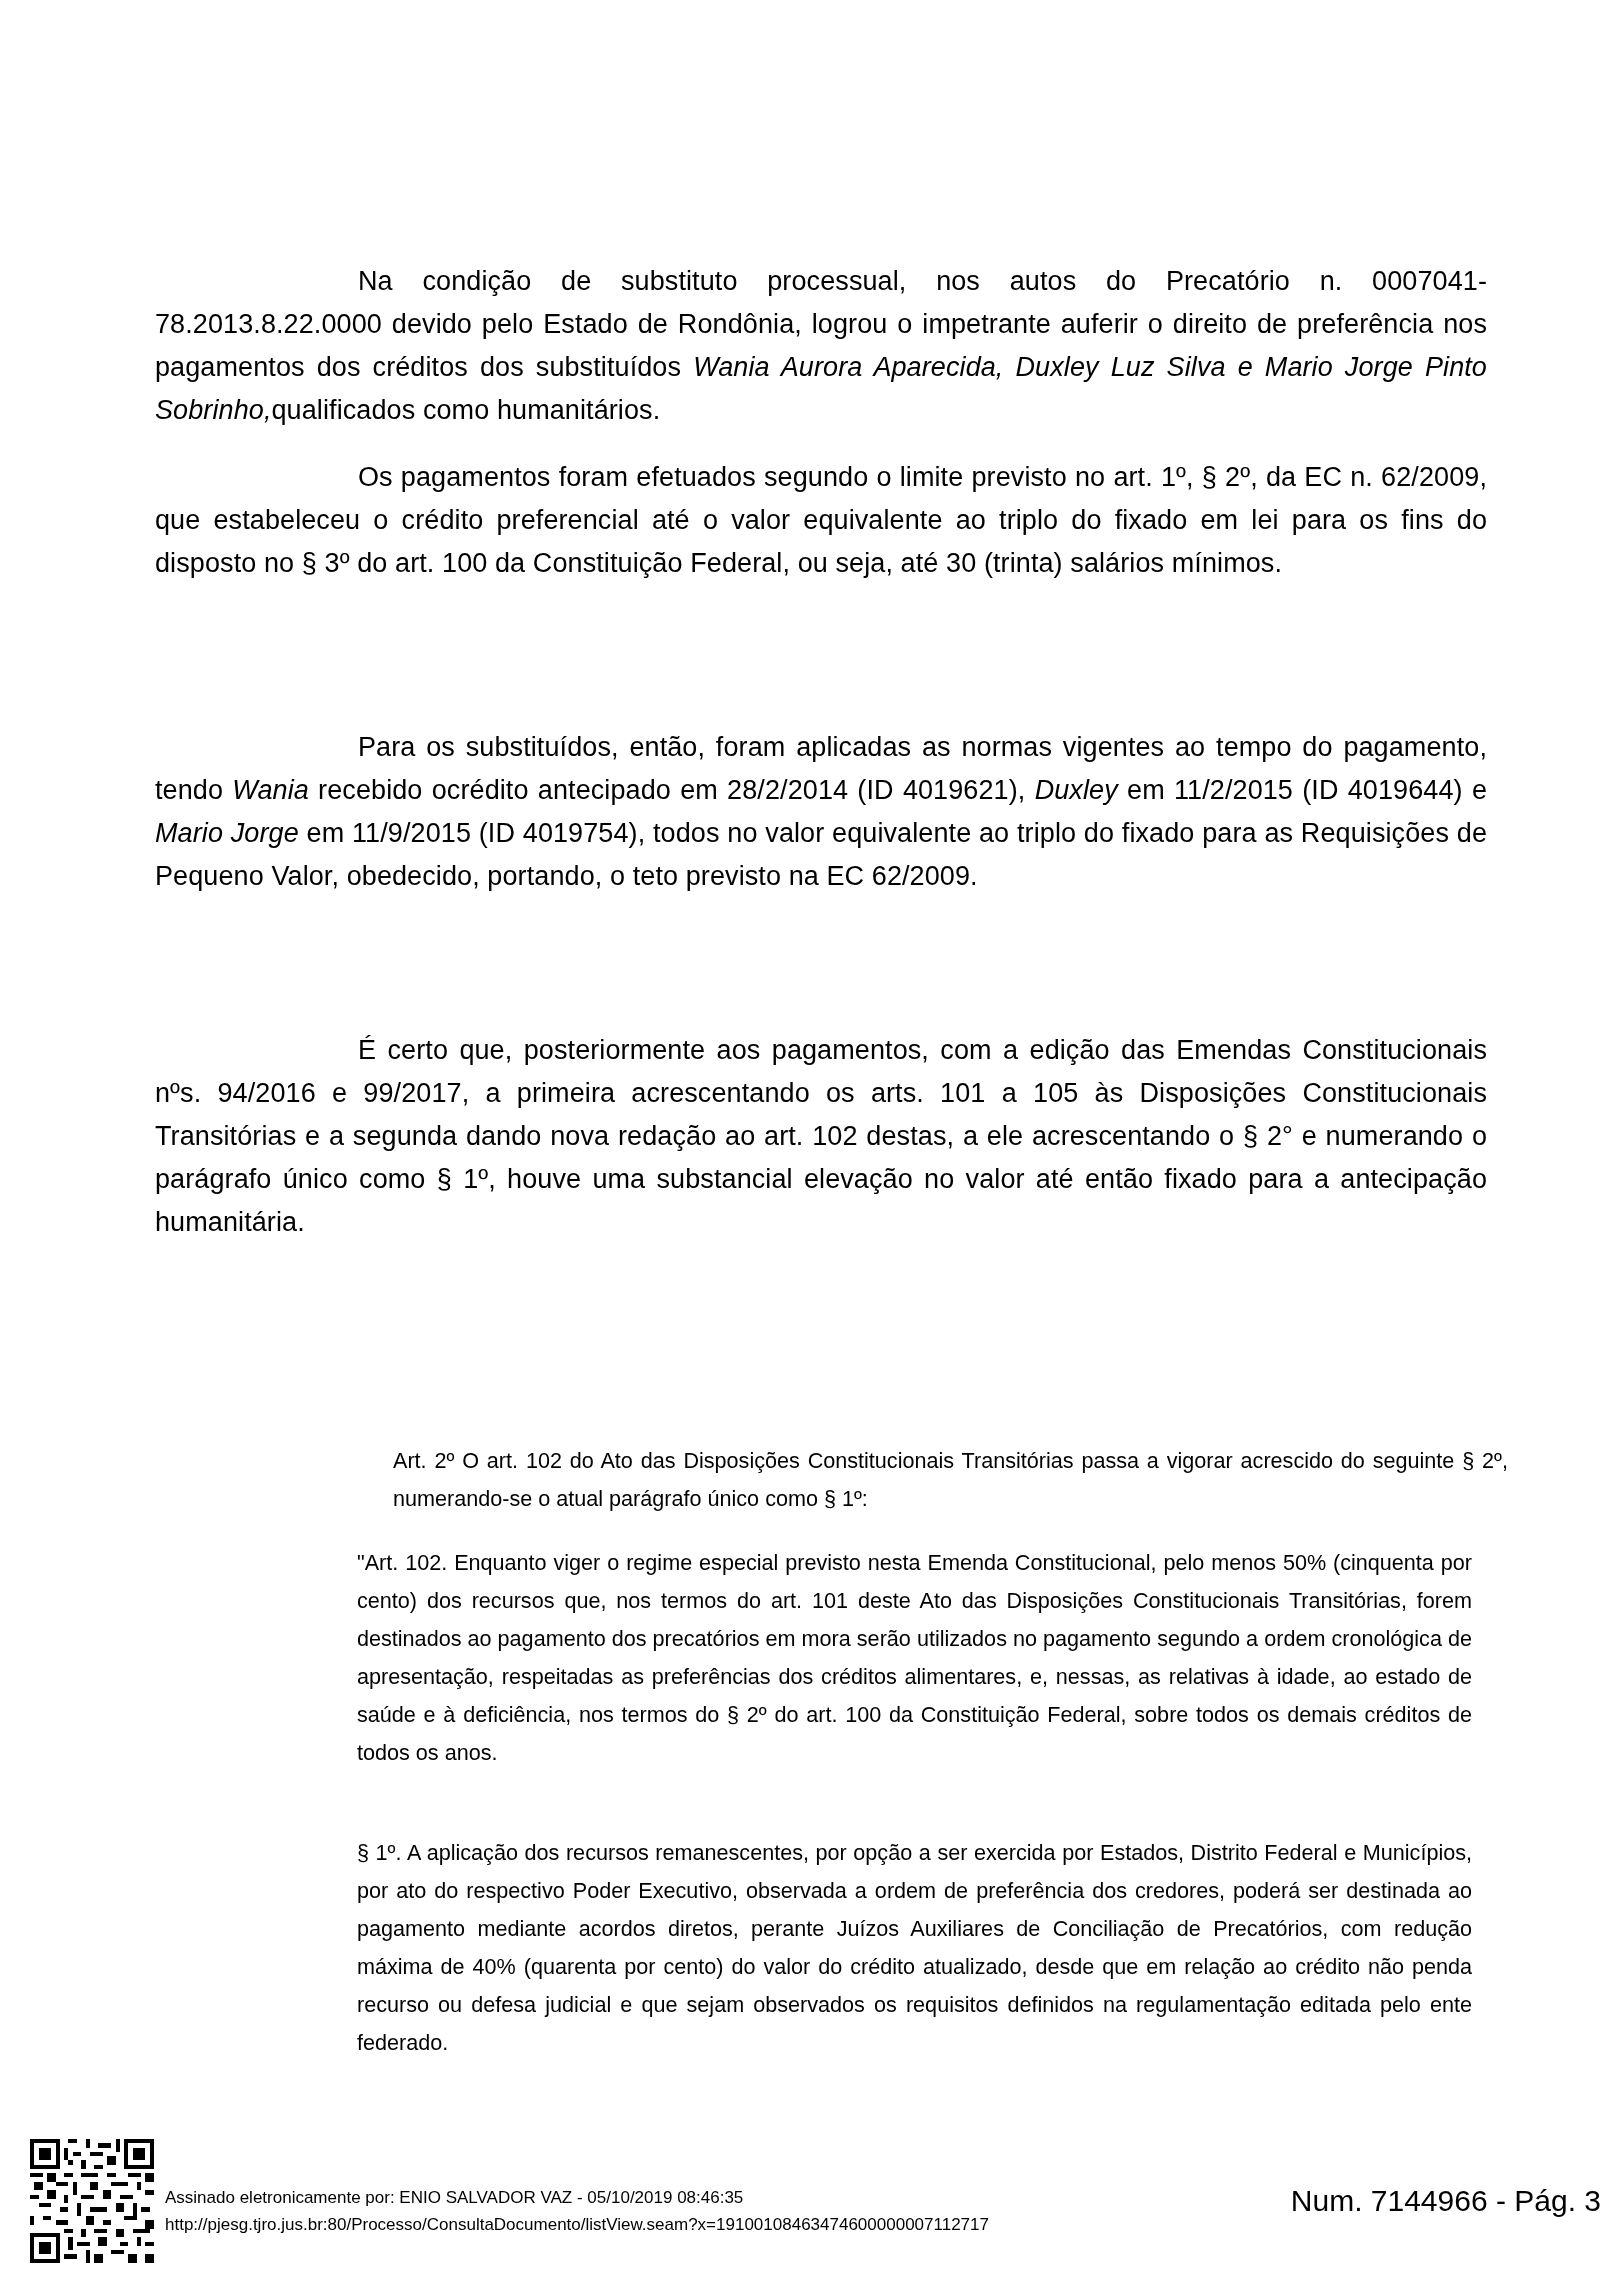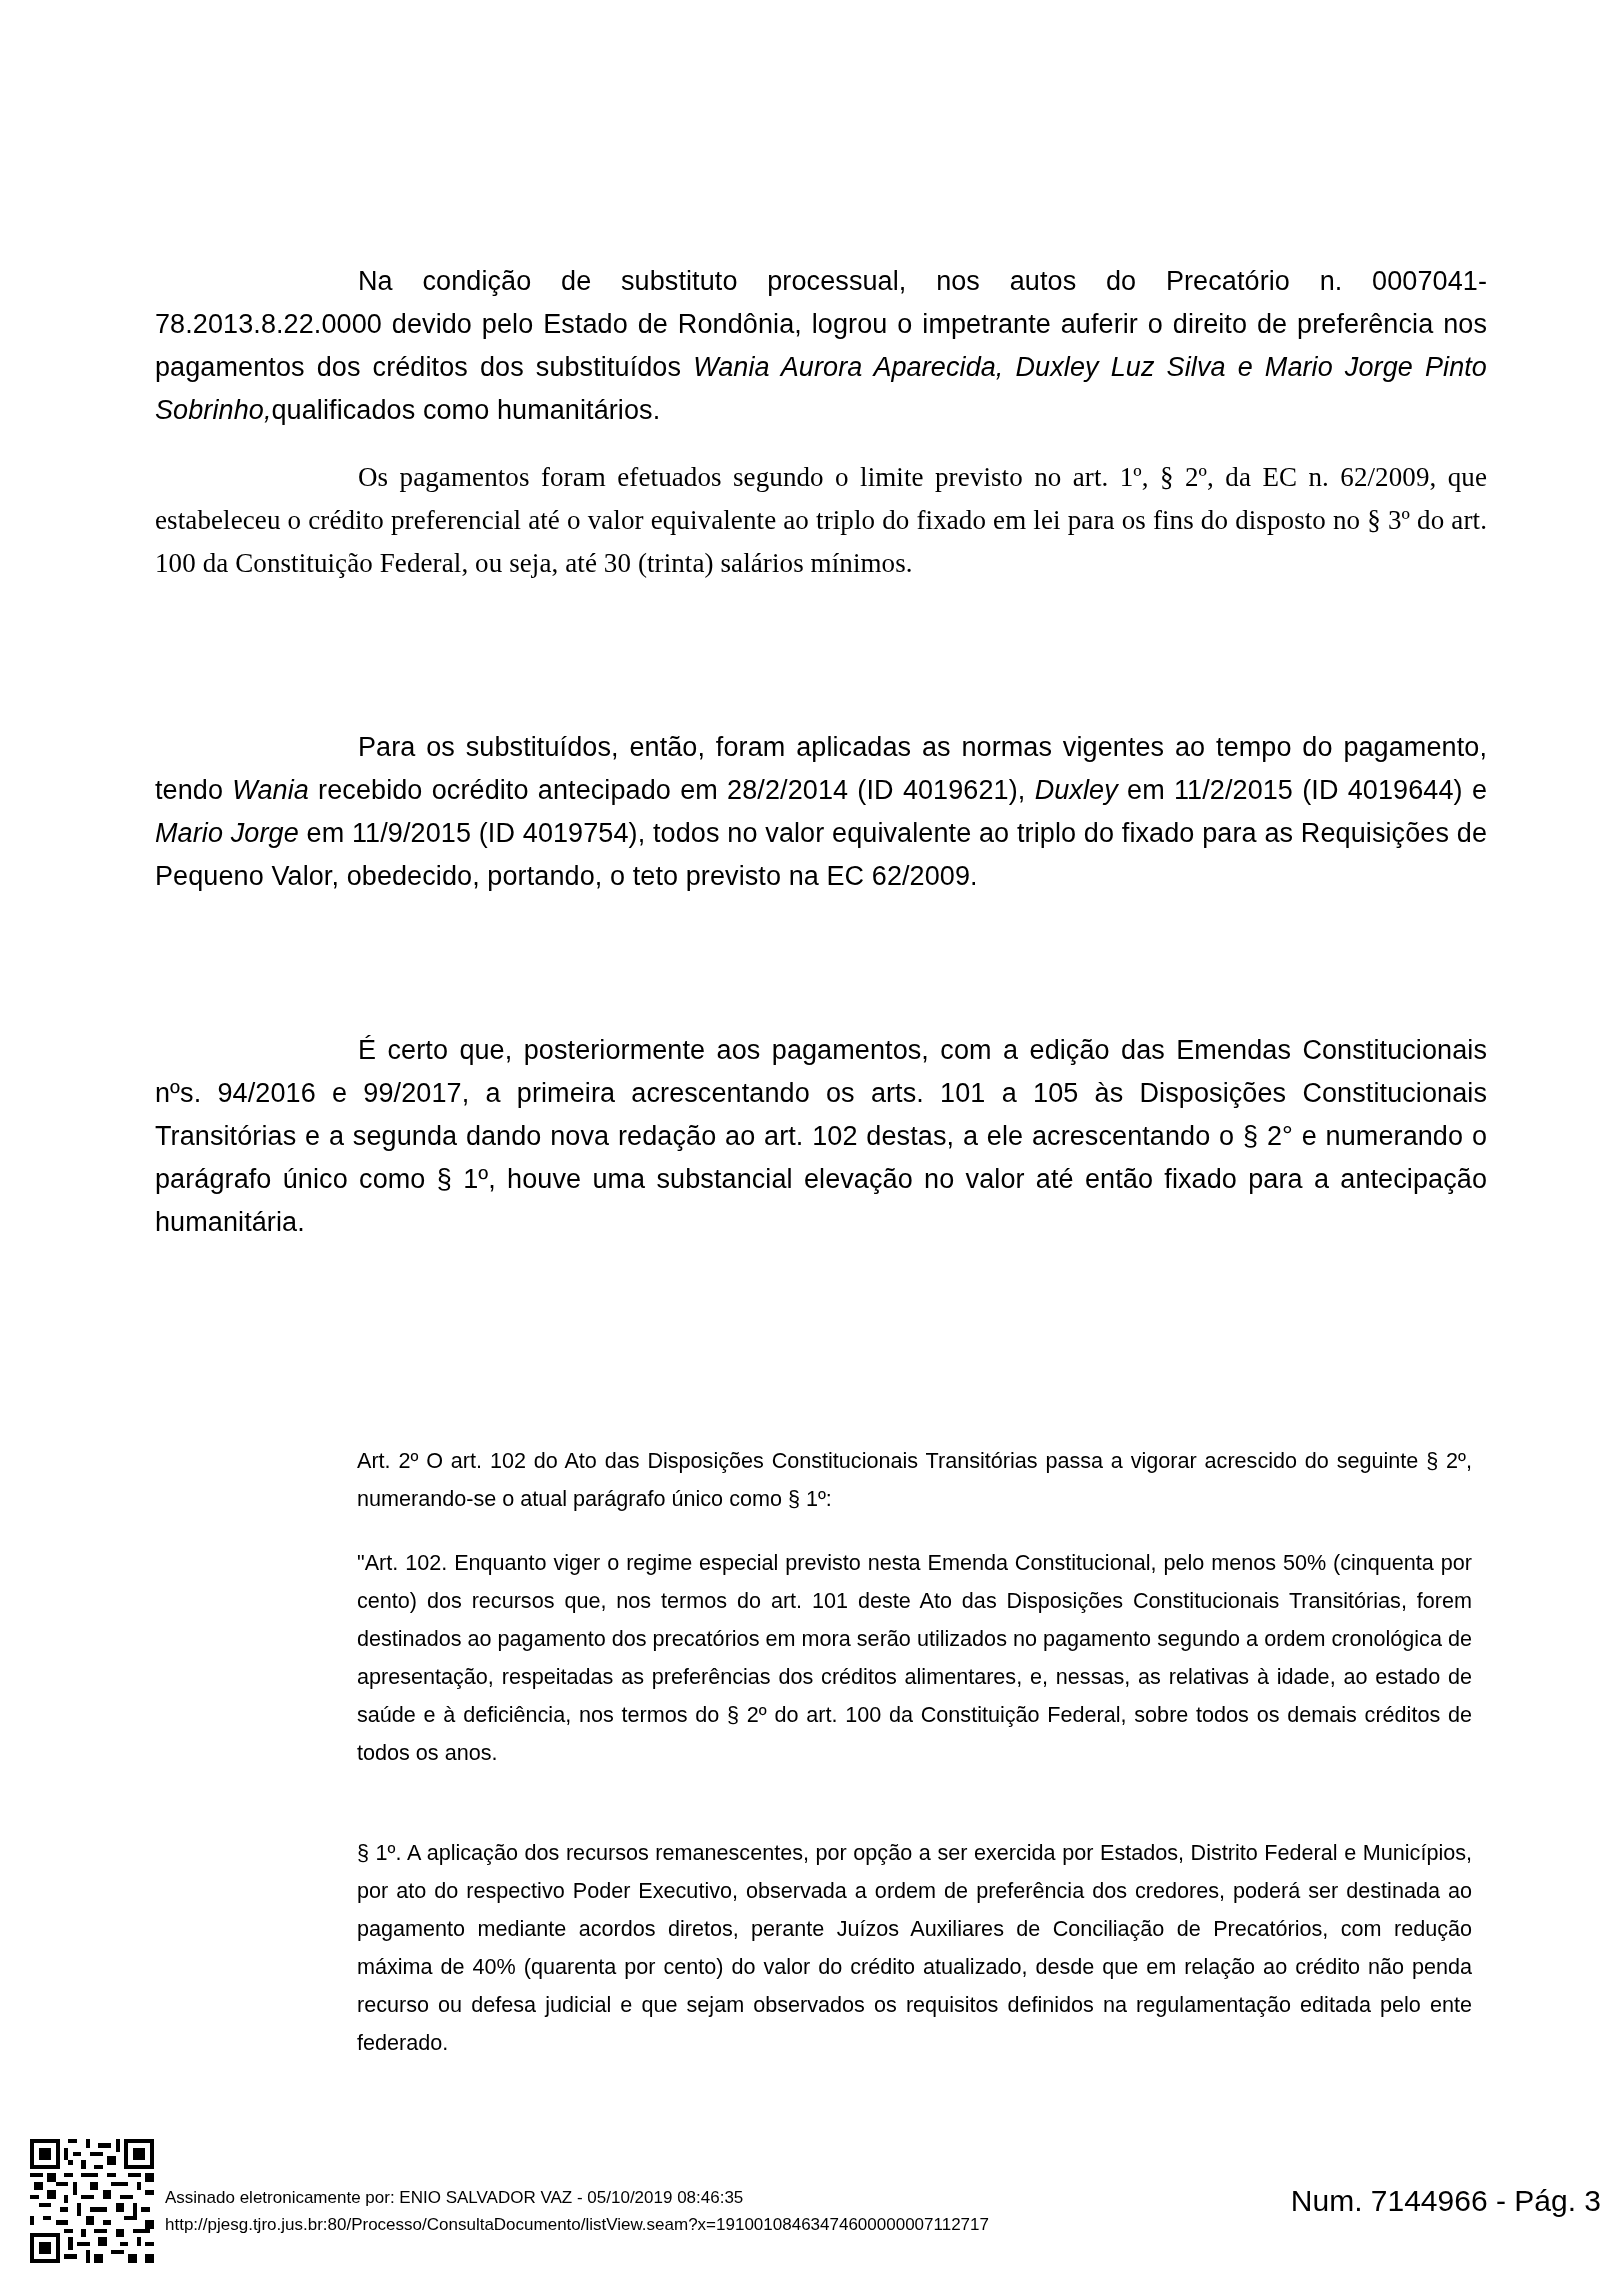--- a/index.html
+++ b/index.html
@@ -32,34 +32,34 @@
 </style>
 </head>
 <body>
 
 <div class="page">
 
   <div class="body-text" style="top:260px;">
     <span class="indent"></span><span>Na condição de substituto processual, nos autos do Precatório n. 0007041-78.2013.8.22.0000 devido pelo Estado de Rondônia, logrou o impetrante auferir o direito de preferência nos pagamentos dos créditos dos substituídos </span><em>Wania Aurora Aparecida, Duxley Luz Silva e Mario Jorge Pinto Sobrinho,</em><span>qualificados como humanitários.</span>
   </div>
 
-  <div class="body-text" style="top:456px;font-family:Liberation Serif, serif;">
+  <div class="body-text" style="top:456px;">
     <span class="indent"></span><span>Os pagamentos foram efetuados segundo o limite previsto no art. 1º, § 2º, da EC n. 62/2009, que estabeleceu o crédito preferencial até o valor equivalente ao triplo do fixado em lei para os fins do disposto no § 3º do art. 100 da Constituição Federal, ou seja, até 30 (trinta) salários mínimos.</span>
   </div>
 
   <div class="body-text" style="top:726px;">
     <span class="indent"></span><span>Para os substituídos, então, foram aplicadas as normas vigentes ao tempo do pagamento, tendo </span><em>Wania</em><span> recebido ocrédito antecipado em 28/2/2014 (ID 4019621), </span><em>Duxley</em><span> em 11/2/2015 (ID 4019644) e </span><em>Mario Jorge</em><span> em 11/9/2015 (ID 4019754), todos no valor equivalente ao triplo do fixado para as Requisições de Pequeno Valor, obedecido, portando, o teto previsto na EC 62/2009.</span>
   </div>
 
   <div class="body-text" style="top:1029px;">
     <span class="indent"></span><span>É certo que, posteriormente aos pagamentos, com a edição das Emendas Constitucionais nºs. 94/2016 e 99/2017, a primeira acrescentando os arts. 101 a 105 às Disposições Constitucionais Transitórias e a segunda dando nova redação ao art. 102 destas, a ele acrescentando o § 2° e numerando o parágrafo único como § 1º, houve uma substancial elevação no valor até então fixado para a antecipação humanitária.</span>
   </div>
 
 
-  <div class="quote" style="top:1442px;">Art. 2º O art. 102 do Ato das Disposições Constitucionais Transitórias passa a vigorar acrescido do seguinte § 2º, numerando-se o atual parágrafo único como § 1º:</div>
+  <div class="quote" style="top:1442px;margin-left:36px;">Art. 2º O art. 102 do Ato das Disposições Constitucionais Transitórias passa a vigorar acrescido do seguinte § 2º, numerando-se o atual parágrafo único como § 1º:</div>
   <div class="quote" style="top:1544px;">"Art. 102. Enquanto viger o regime especial previsto nesta Emenda Constitucional, pelo menos 50% (cinquenta por cento) dos recursos que, nos termos do art. 101 deste Ato das Disposições Constitucionais Transitórias, forem destinados ao pagamento dos precatórios em mora serão utilizados no pagamento segundo a ordem cronológica de apresentação, respeitadas as preferências dos créditos alimentares, e, nessas, as relativas à idade, ao estado de saúde e à deficiência, nos termos do § 2º do art. 100 da Constituição Federal, sobre todos os demais créditos de todos os anos.</div>
   <div class="quote" style="top:1834px;">§ 1º. A aplicação dos recursos remanescentes, por opção a ser exercida por Estados, Distrito Federal e Municípios, por ato do respectivo Poder Executivo, observada a ordem de preferência dos credores, poderá ser destinada ao pagamento mediante acordos diretos, perante Juízos Auxiliares de Conciliação de Precatórios, com redução máxima de 40% (quarenta por cento) do valor do crédito atualizado, desde que em relação ao crédito não penda recurso ou defesa judicial e que sejam observados os requisitos definidos na regulamentação editada pelo ente federado.</div>
 
   <div class="footer-qr">
     <svg width="128" height="124" viewBox="0 0 29 29" shape-rendering="crispEdges">
       <rect width="29" height="29" fill="#fff"></rect>
       <g fill="#000">
 
         <rect x="0" y="0" width="7" height="7"></rect>
           <rect x="1" y="1" width="5" height="5" fill="#fff"></rect>

